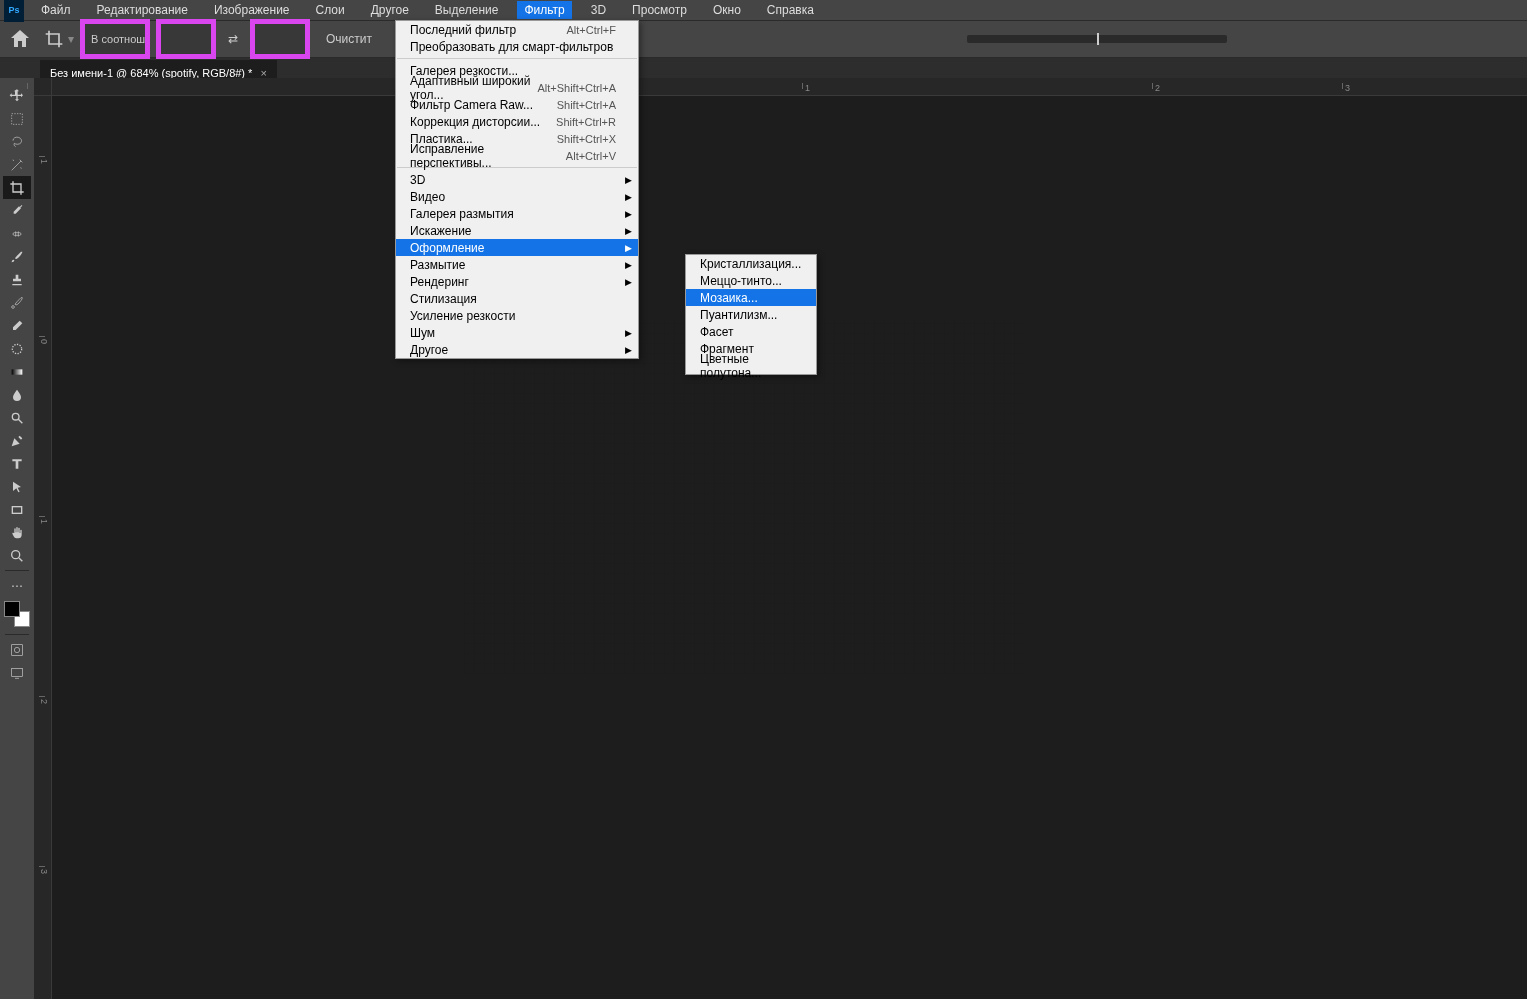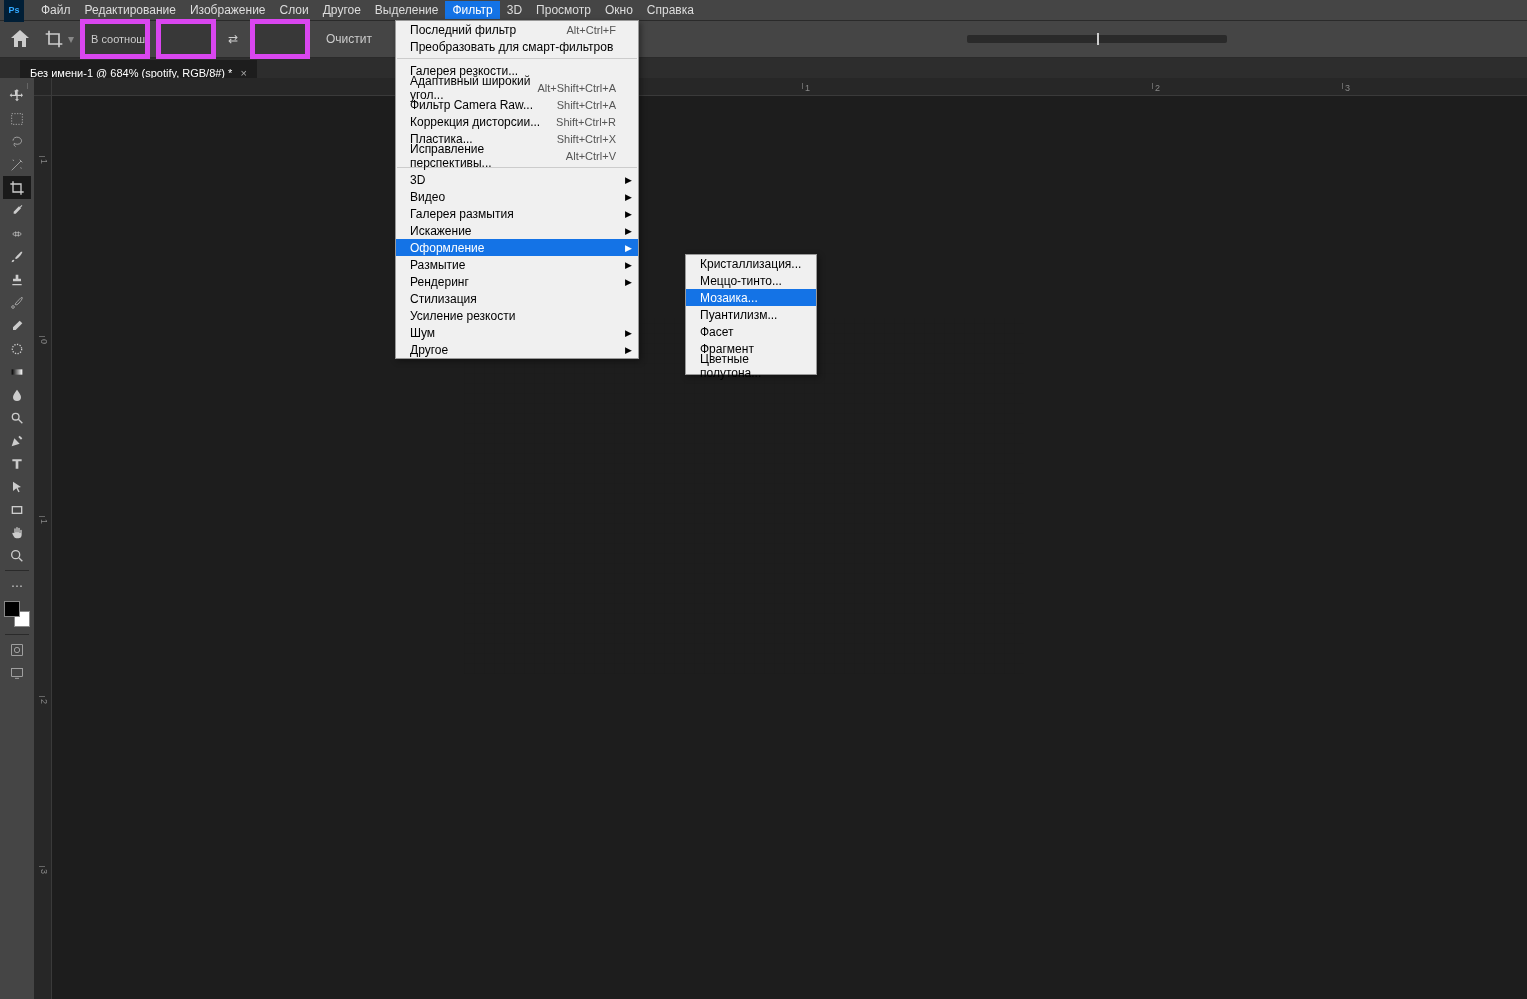--- a/index.html
+++ b/index.html
@@ -9,21 +9,21 @@
 .menubar-item{padding:2px 7px;color:#ddd;cursor:default}
 .menubar-item.active{background:#1473e6;color:#fff}
 .optbar{height:38px;background:#454545;border-top:1px solid #2a2a2a;border-bottom:1px solid #2a2a2a;display:flex;align-items:center;padding-left:8px;gap:6px}
 .home-icon{width:24px;height:24px;display:flex;align-items:center;justify-content:center;color:#ccc;margin-right:6px}
 .opt-input{height:40px;background:#383838;border:5px solid #d946ef;color:#ccc;font-size:11px;padding:0 6px;display:flex;align-items:center}
 .opt-dropdown{width:70px;white-space:nowrap;overflow:hidden;text-overflow:ellipsis}
 .opt-field{width:60px}
 .opt-btn{height:22px;padding:0 10px;background:transparent;color:#ccc;display:flex;align-items:center}
 .opt-swap{width:22px;height:22px;display:flex;align-items:center;justify-content:center;color:#ccc}
 .opt-label{color:#888;font-size:11px;margin-left:8px}
-.tabbar{height:28px;background:#2d2d2d;display:flex;align-items:flex-end;padding-left:20px}
+.tabbar{height:28px;background:#2d2d2d;display:flex;align-items:flex-end;padding-left:40px}
 .tab{height:26px;background:#1d1d1d;padding:0 10px;display:flex;align-items:center;font-size:11px;color:#fff;gap:8px}
 .tab-close{color:#aaa}
 .main{position:absolute;left:34px;right:0;top:78px;bottom:0;background:#1d1d1d}
 .ruler-h{position:absolute;left:18px;right:0;top:0;height:18px;background:#272727;border-bottom:1px solid #3a3a3a}
 .ruler-v{position:absolute;left:0;top:18px;bottom:0;width:18px;background:#272727;border-right:1px solid #3a3a3a}
 .ruler-corner{position:absolute;left:0;top:0;width:18px;height:18px;background:#272727;border-right:1px solid #3a3a3a;border-bottom:1px solid #3a3a3a}
 .ruler-tick-h{position:absolute;bottom:0;color:#888;font-size:9px;border-left:1px solid #666;height:6px;padding-left:2px;transform:translateY(-6px)}
 .ruler-tick-v{position:absolute;right:0;color:#888;font-size:9px;border-top:1px solid #666;width:6px;writing-mode:vertical-lr;padding-top:2px;transform:translateX(-6px)}
 .canvas{position:absolute;left:430px;top:240px;width:560px;height:356px;background:#fff;display:flex;align-items:center;justify-content:center}
 .canvas-text{font-size:120px;font-weight:500;color:#111;letter-spacing:-4px;image-rendering:pixelated;filter:blur(0.5px);transform:scale(1,1)}
@@ -54,21 +54,21 @@
 .checkbox{width:12px;height:12px;border:1px solid #666;display:inline-block;margin-right:4px}
 </style>
 </head>
 <body>
 
 
 
 
 <div class="menubar">
   <div class="ps-icon">Ps</div>
-  <div id="menubar-items" style="display: flex;">
+  <div id="menubar-items" style="display: flex; gap: 12px;">
       <div class="menubar-item">Файл</div>
       <div class="menubar-item">Редактирование</div>
       <div class="menubar-item">Изображение</div>
       <div class="menubar-item">Слои</div>
       <div class="menubar-item">Другое</div>
       <div class="menubar-item">Выделение</div>
       <div class="menubar-item active">Фильтр</div>
       <div class="menubar-item">3D</div>
       <div class="menubar-item">Просмотр</div>
       <div class="menubar-item">Окно</div>

